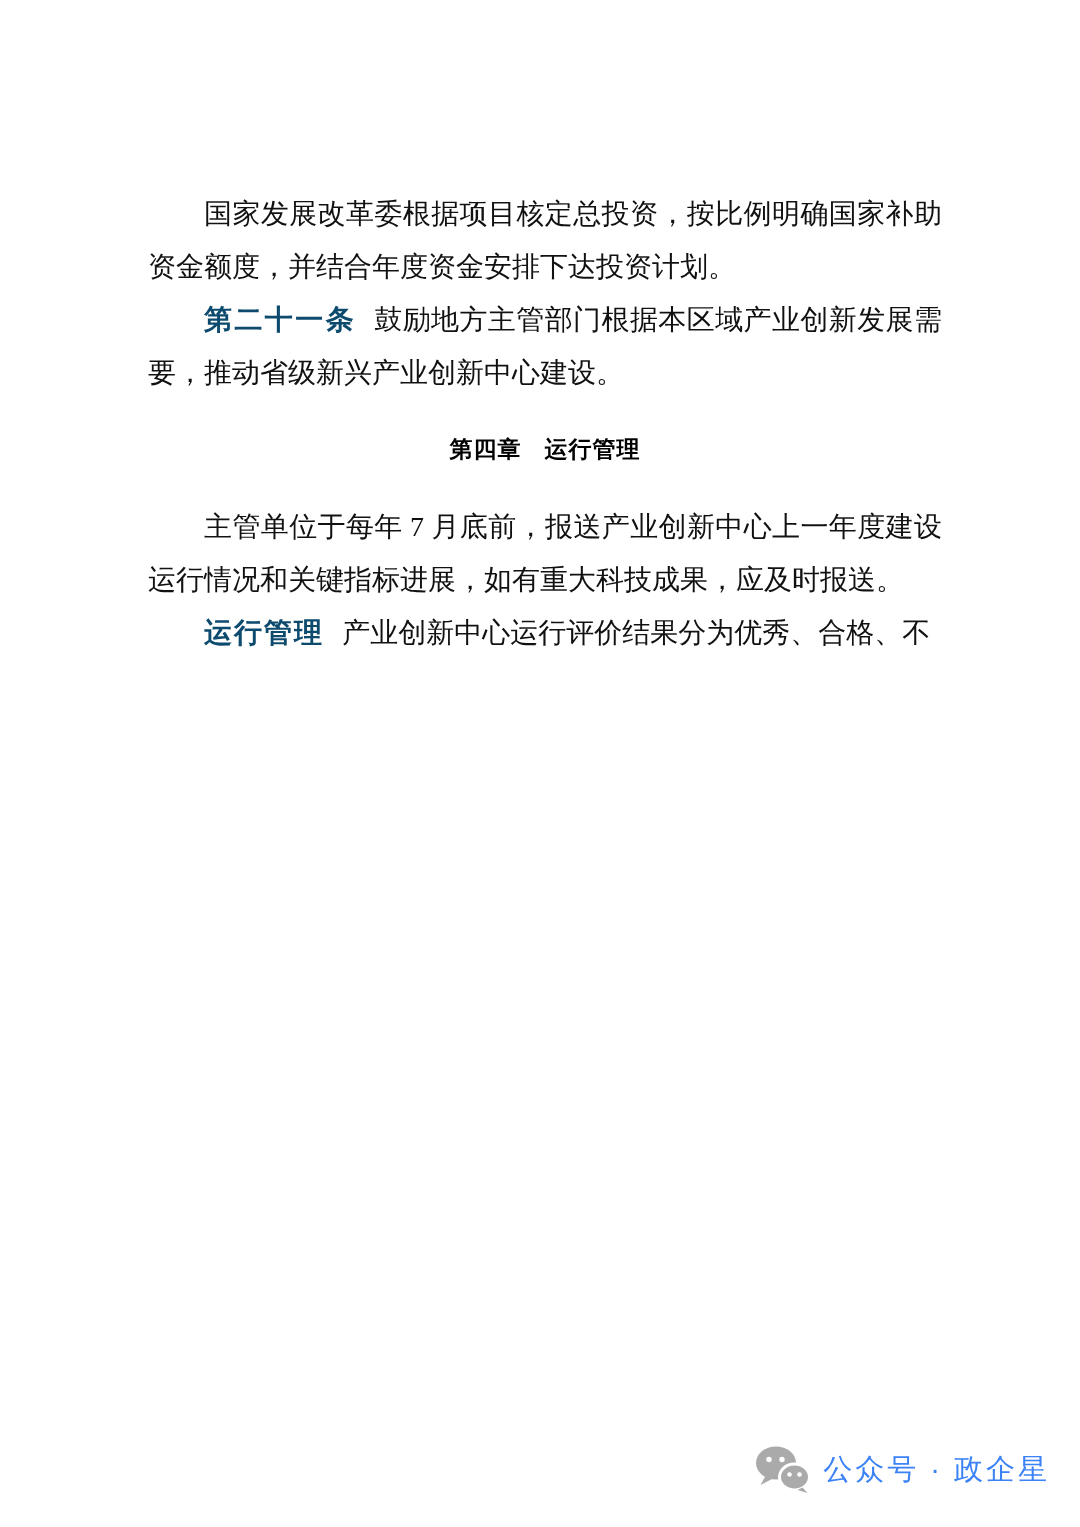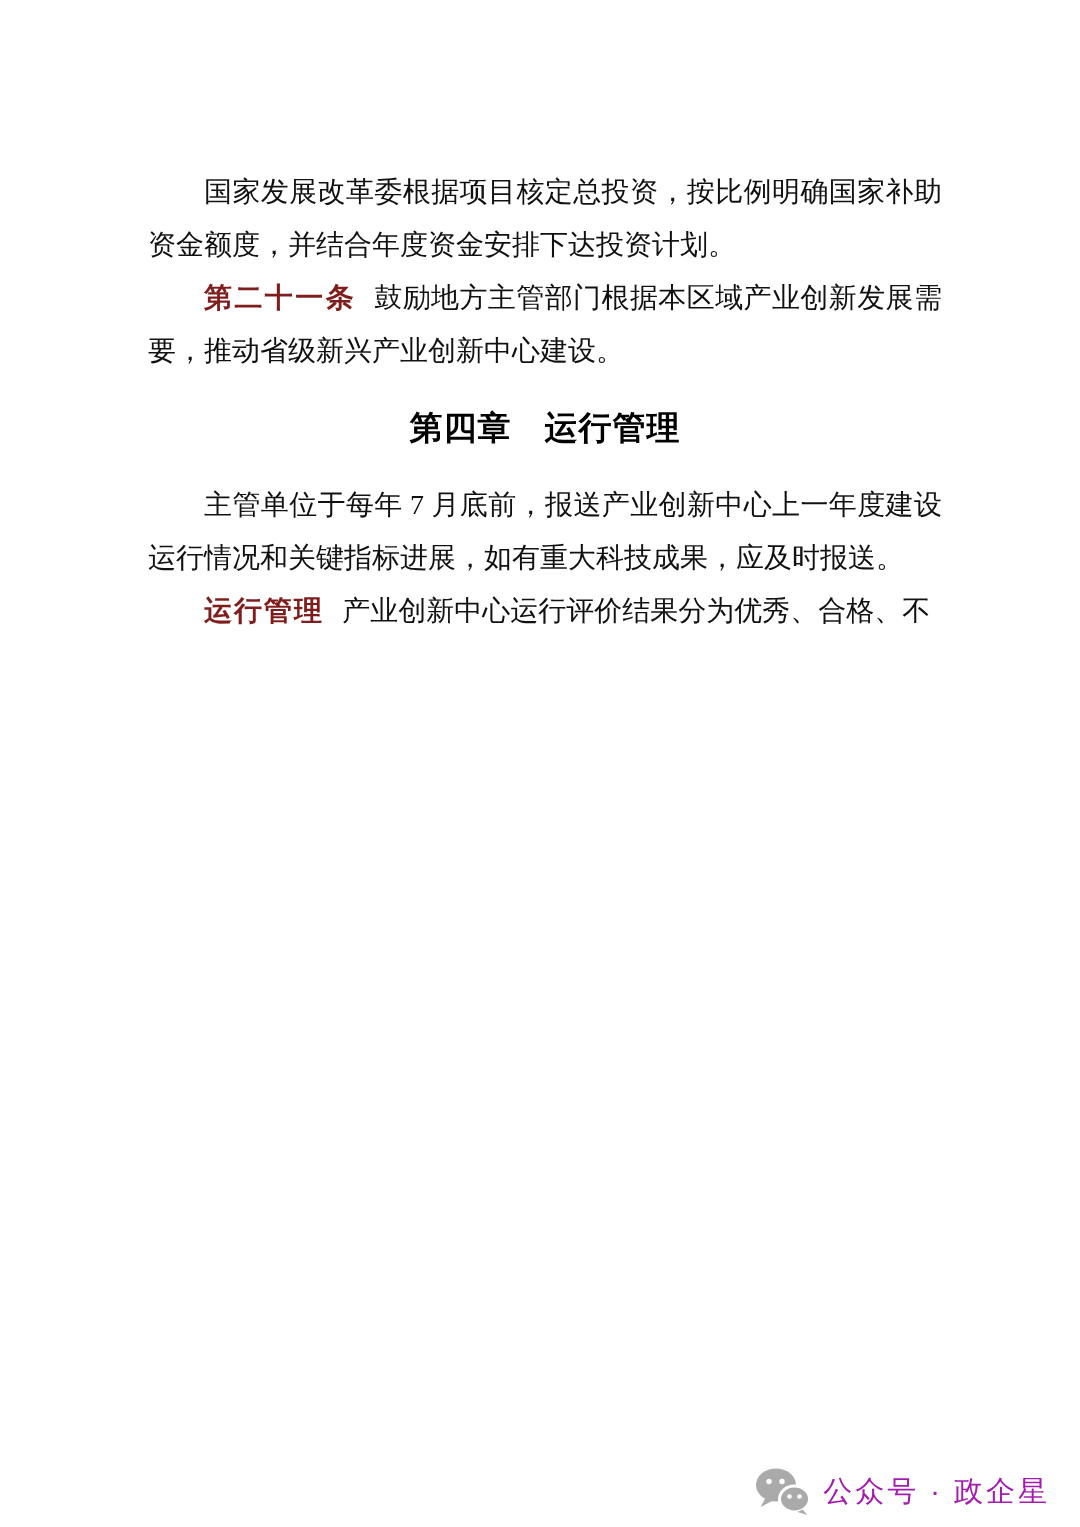--- a/index.html
+++ b/index.html
@@ -9,58 +9,58 @@
     width: 1080px;
     height: 1527px;
     background: #ffffff;
     overflow: hidden;
     font-family: "Liberation Serif", serif;
     margin: 0 auto;
   }
   .doc-body {
     position: absolute;
     left: 148px;
-    top: 165px;
+    top: 187px;
     width: 794px;
     font-size: 28px;
     line-height: 53px;
     color: #111111;
     text-align: justify;
   }
   .para {
     text-indent: 2em;
     margin: 0;
   }
   .term {
     font-family: "Liberation Sans", sans-serif;
     font-weight: 700;
-    color: #7f1d1d;
+    color: #0c4a6e;
     letter-spacing: 2px;
     margin-right: 0.65em;
   }
   .chapter {
     font-family: "Liberation Sans", sans-serif;
     font-weight: 700;
-    font-size: 33px;
+    font-size: 23px;
     line-height: 53px;
     color: #000000;
     text-align: center;
     text-indent: 0;
     margin: 24px 0;
     letter-spacing: 1px;
   }
   .chapter .chapter-num { margin-right: 1em; }
   .watermark {
     position: absolute;
     right: 30px;
-    bottom: 12px;
+    bottom: 34px;
     display: flex;
     align-items: center;
     gap: 12px;
-    color: #a21caf;
+    color: #3b82f6;
     font-family: "Liberation Sans", sans-serif;
     font-size: 29px;
     letter-spacing: 3px;
     user-select: none;
   }
   .wechat-icon { width: 56px; height: 47px; display: block; }
 </style>
 </head>
 <body>
 

